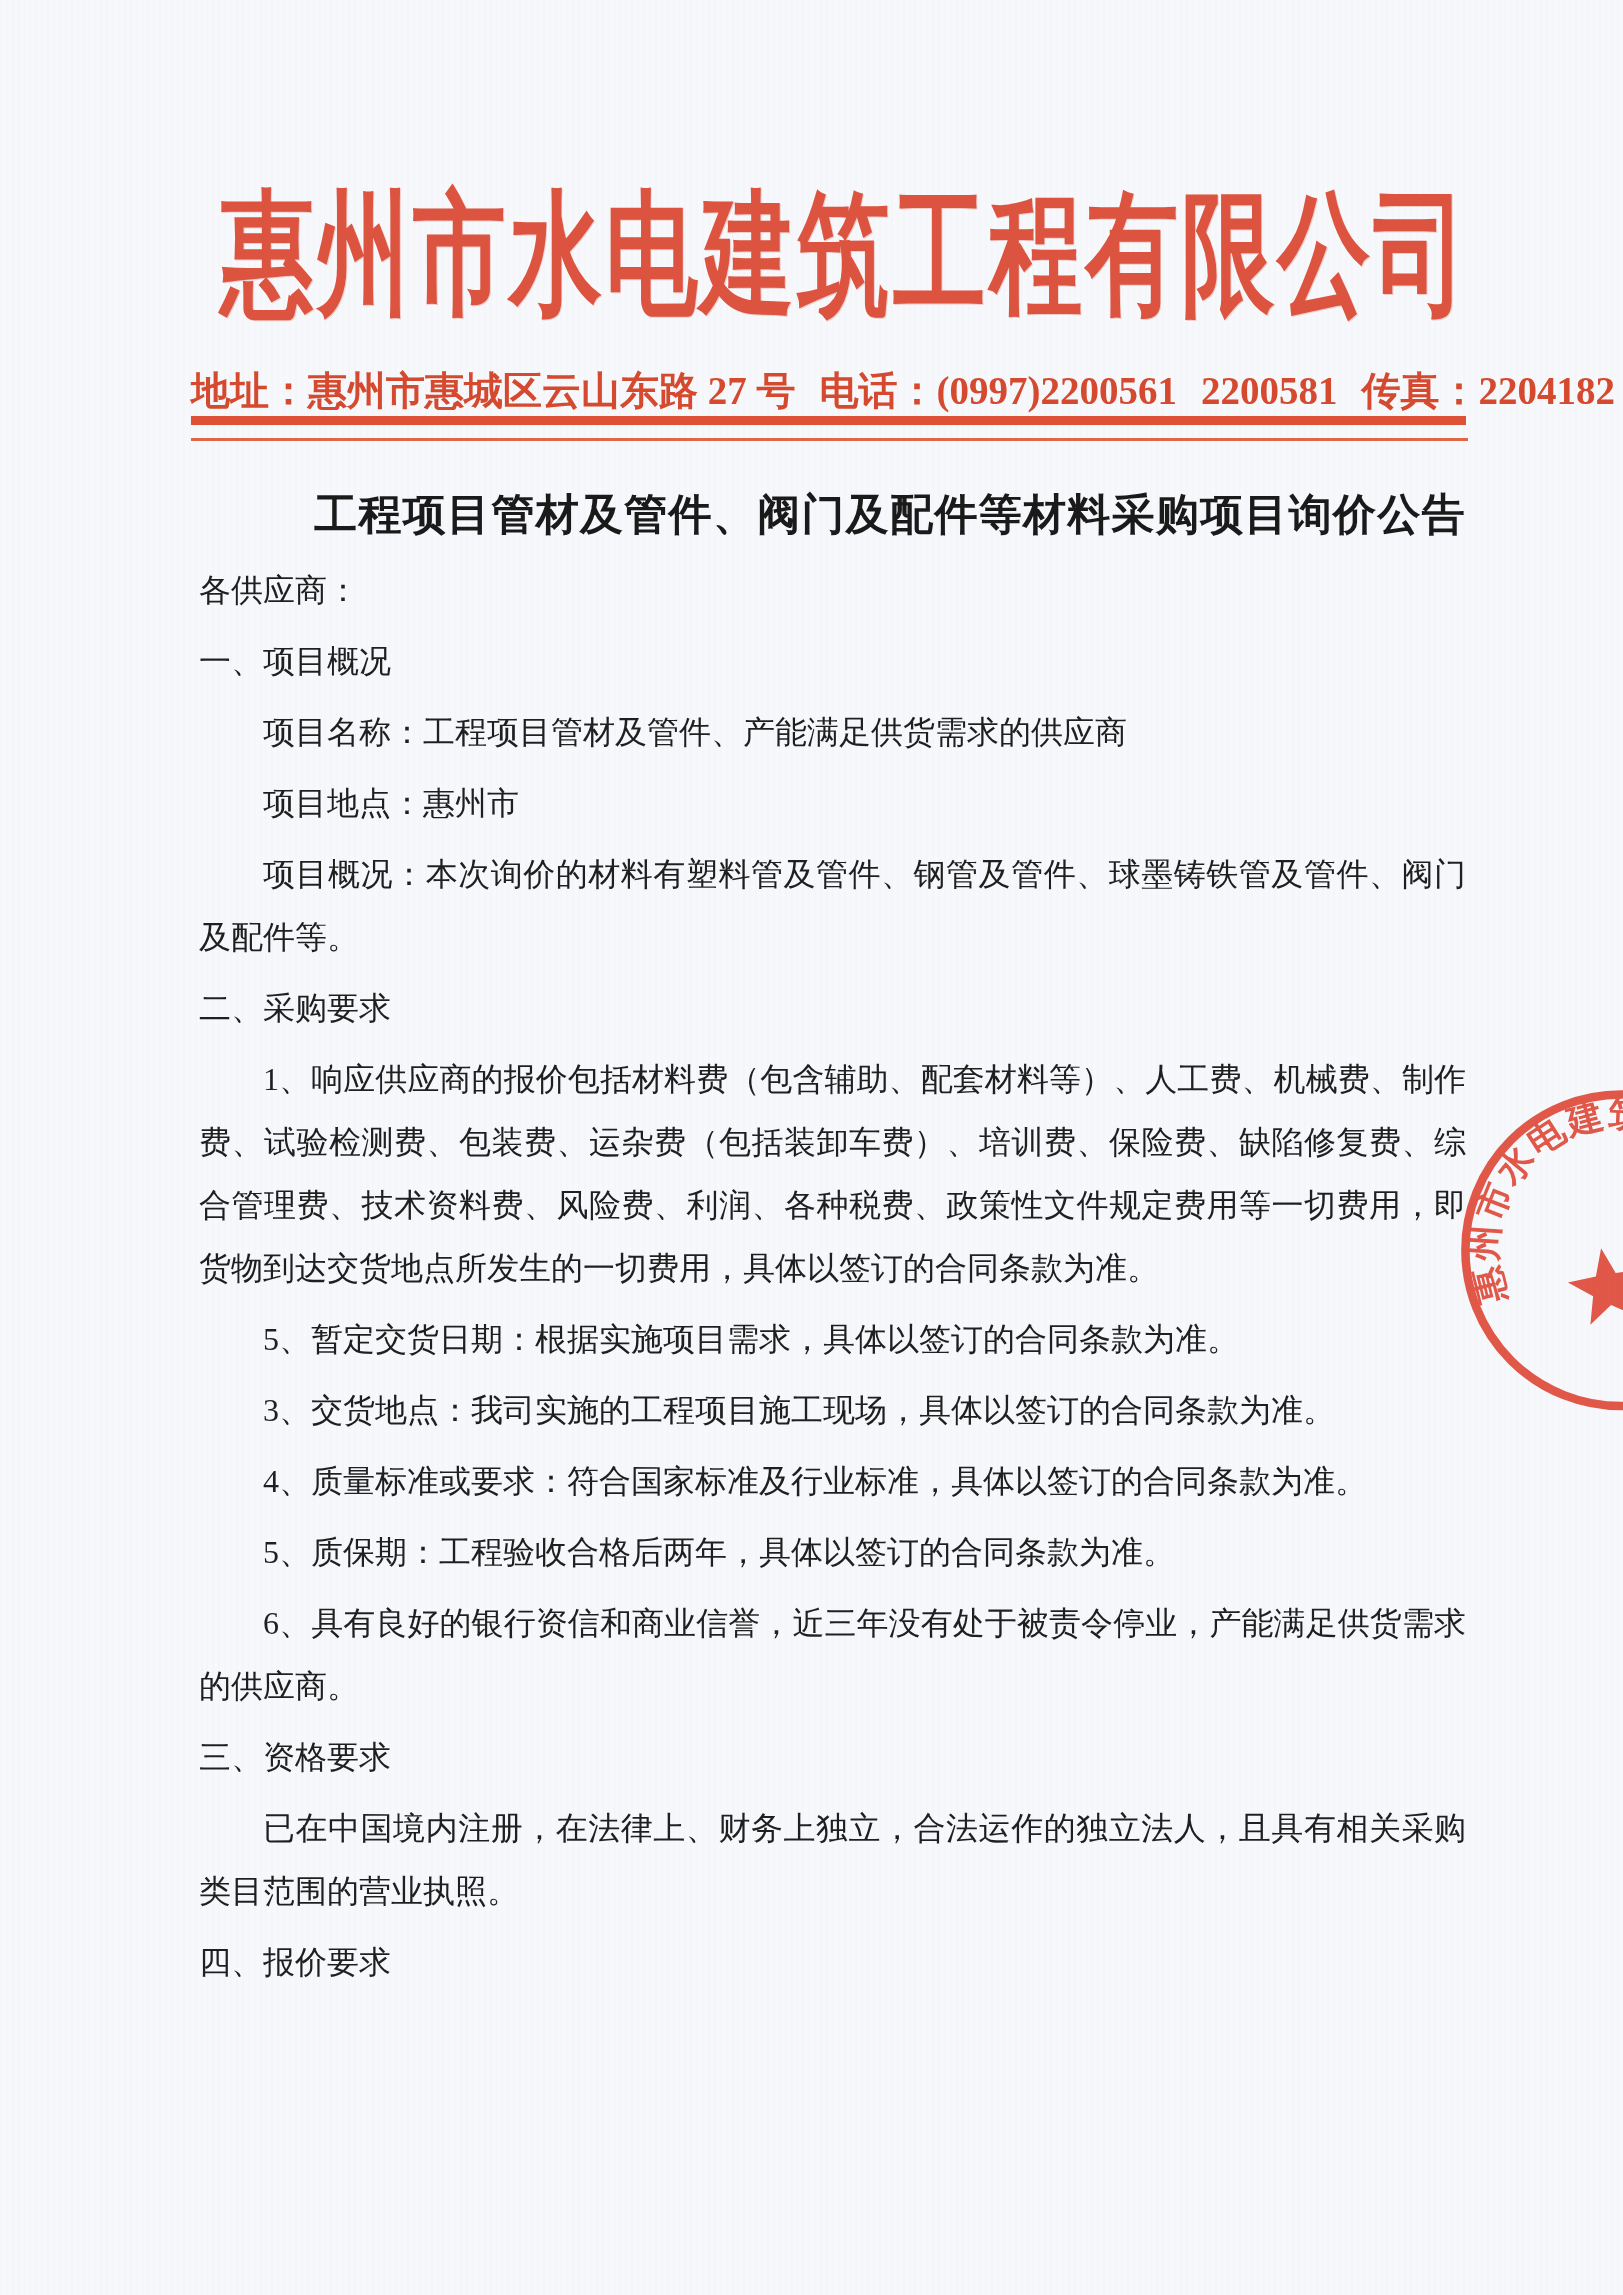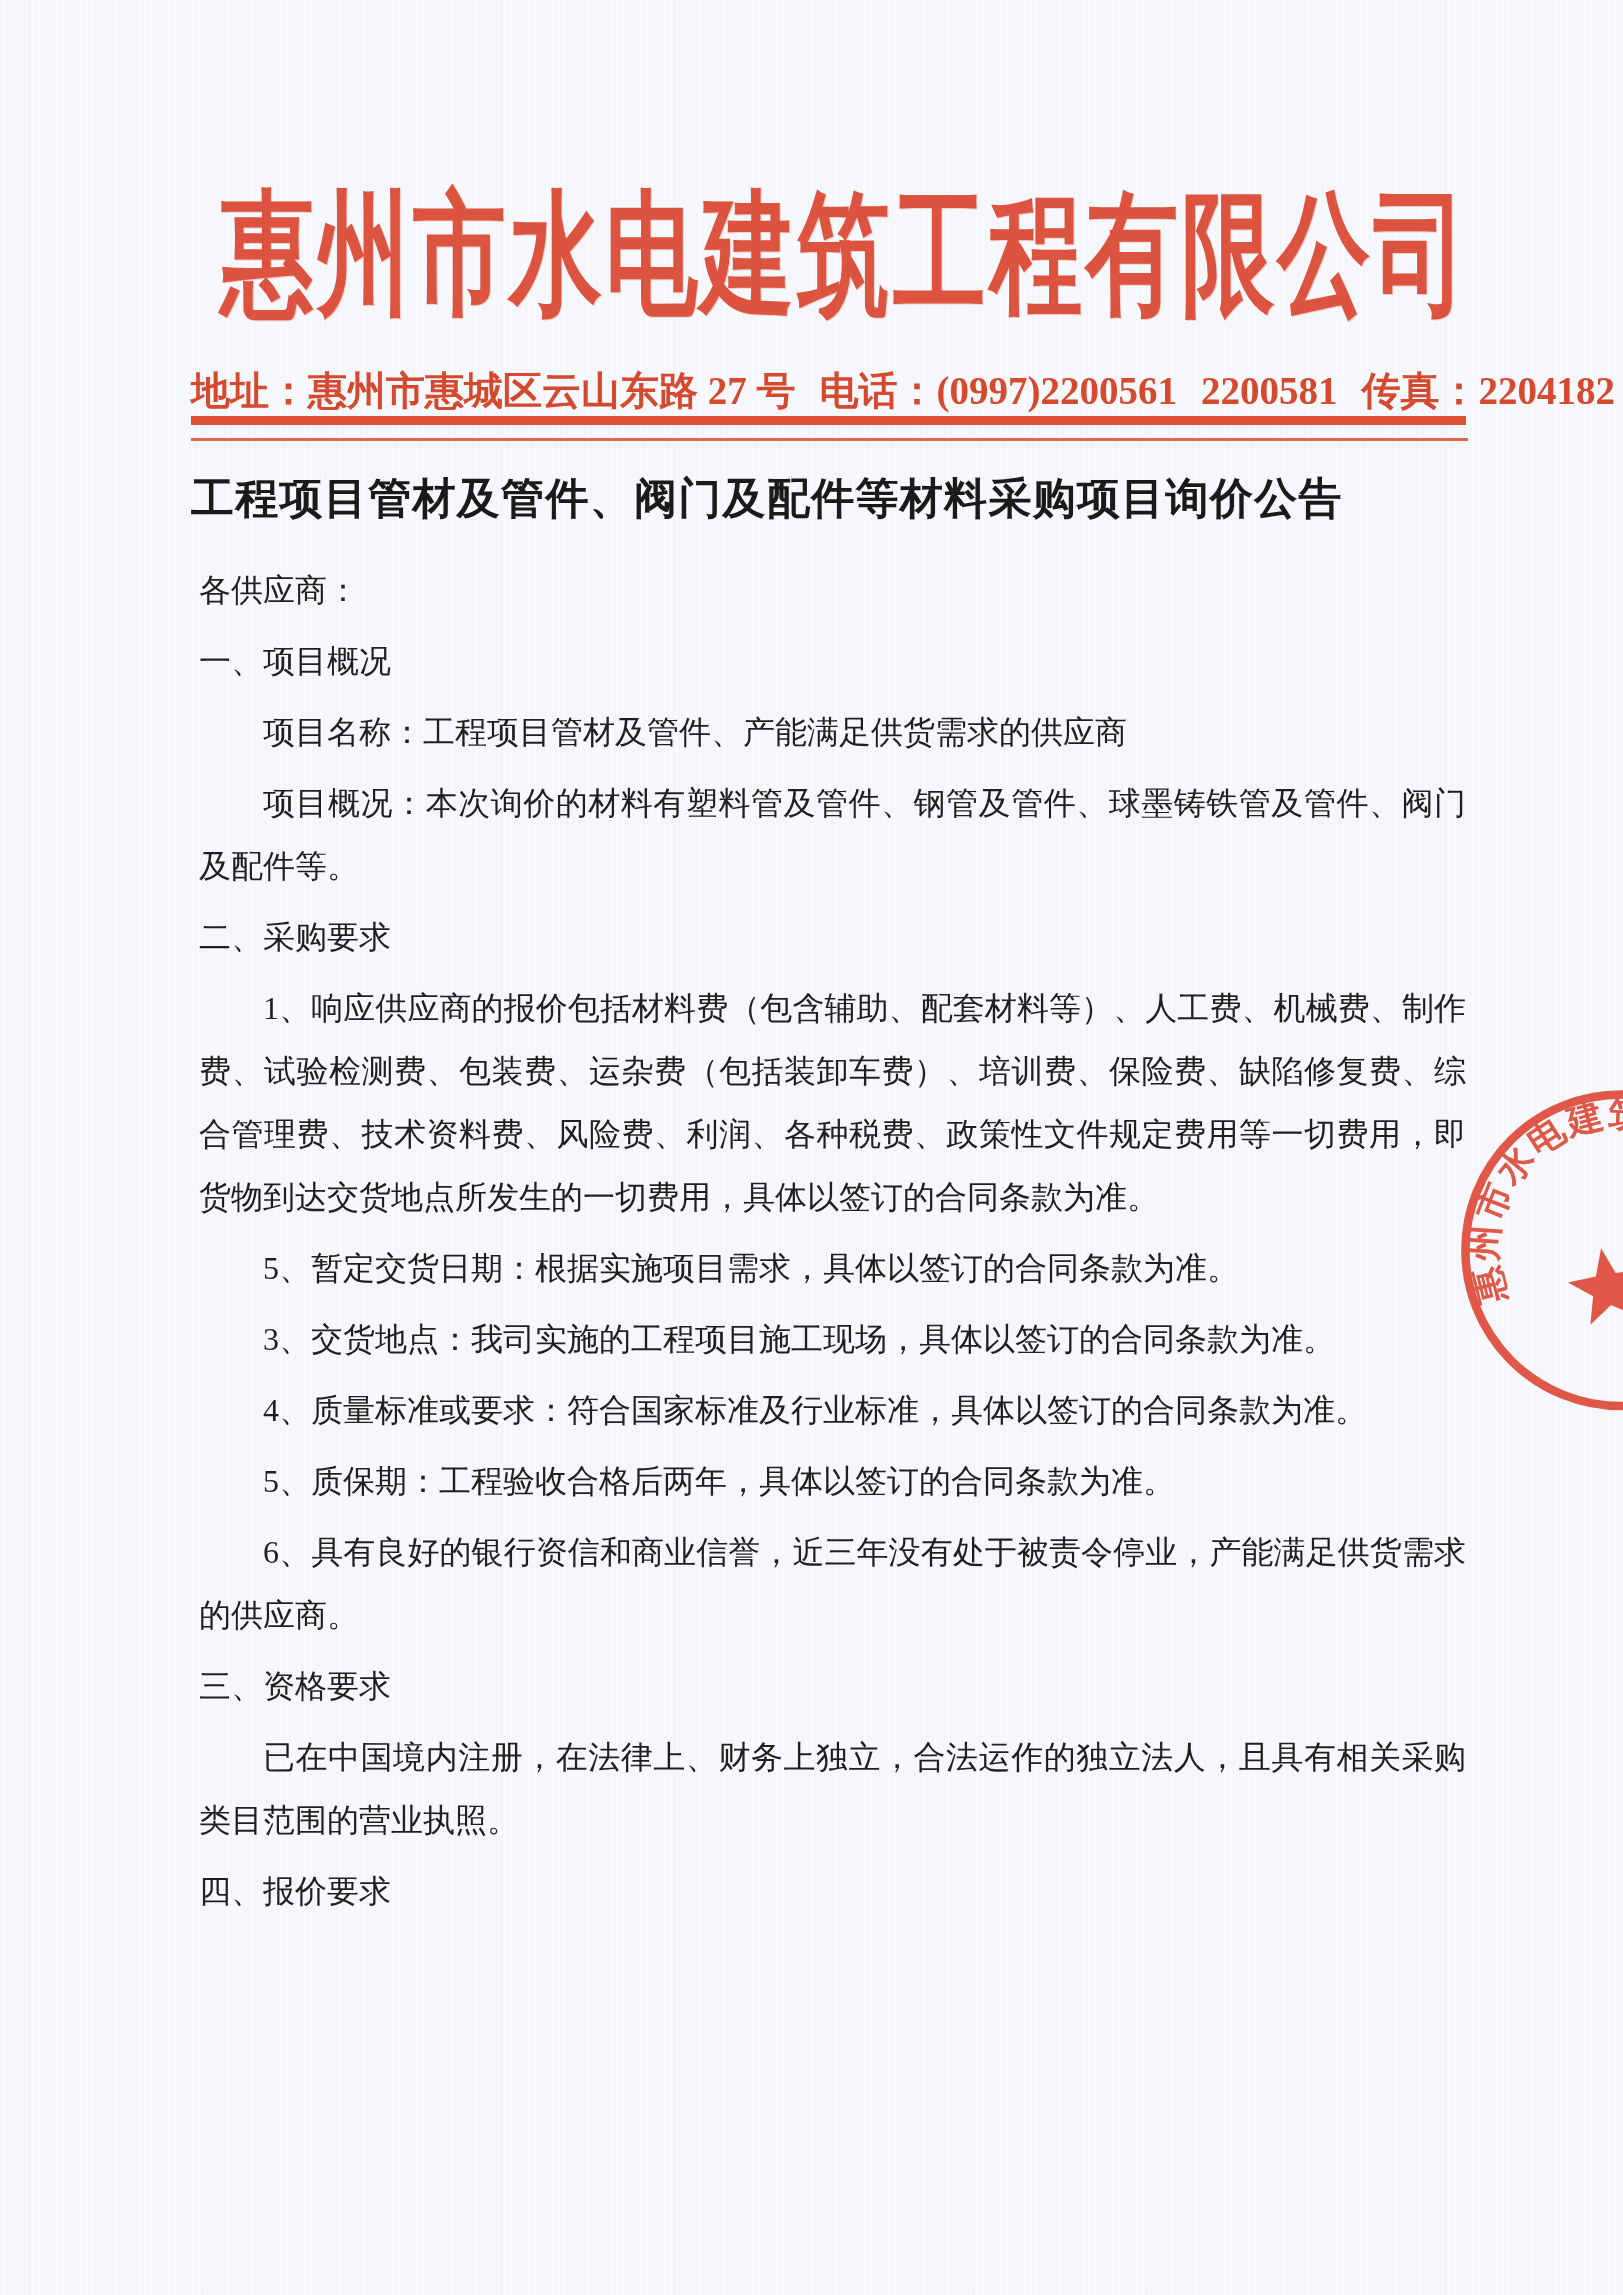--- a/index.html
+++ b/index.html
@@ -31,22 +31,22 @@
   .rule-thick{
     position:absolute;left:191px;top:416px;width:1275px;height:9.2px;
     background:#dd5136;
   }
   .rule-thin{
     position:absolute;left:191px;top:438px;width:1277px;height:3.3px;
     background:#df6647;
   }
   
   .doc-title{
-    position:absolute;left:191px;top:470px;width:1275px;
-    text-align:left;
+    position:absolute;left:191px;top:486px;width:1275px;
+    text-align:right;
     font-size:43px;font-weight:bold;letter-spacing:1.3px;
     color:#1a1a1a;
   }
   .body-text{
     position:absolute;left:191px;top:551px;width:1283px;
     font-size:32px;line-height:63px;color:#1f1f1f;
     text-align:justify;
   }
   .para{margin:8px;}
   .para.indent{text-indent:2em;}
@@ -78,20 +78,21 @@
 
   <div class="rule-thick"></div>
   <div class="rule-thin"></div>
 
   <div class="doc-title">工程项目管材及管件、阀门及配件等材料采购项目询价公告</div>
 
   <div class="body-text">
     <p class="para">各供应商：</p>
     <p class="para">一、项目概况</p>
     <p class="para indent">项目名称：工程项目管材及管件、产能满足供货需求的供应商</p>
+    <p class="para indent">项目地点：惠州市</p>
     <p class="para indent">项目概况：本次询价的材料有塑料管及管件、钢管及管件、球墨铸铁管及管件、阀门及配件等。</p>
     <p class="para">二、采购要求</p>
     <p class="para indent">1、响应供应商的报价包括材料费（包含辅助、配套材料等）、人工费、机械费、制作费、试验检测费、包装费、运杂费（包括装卸车费）、培训费、保险费、缺陷修复费、综合管理费、技术资料费、风险费、利润、各种税费、政策性文件规定费用等一切费用，即货物到达交货地点所发生的一切费用，具体以签订的合同条款为准。</p>
     <p class="para indent">5、暂定交货日期：根据实施项目需求，具体以签订的合同条款为准。</p>
     <p class="para indent">3、交货地点：我司实施的工程项目施工现场，具体以签订的合同条款为准。</p>
     <p class="para indent">4、质量标准或要求：符合国家标准及行业标准，具体以签订的合同条款为准。</p>
     <p class="para indent">5、质保期：工程验收合格后两年，具体以签订的合同条款为准。</p>
     <p class="para indent">6、具有良好的银行资信和商业信誉，近三年没有处于被责令停业，产能满足供货需求的供应商。</p>
     <p class="para">三、资格要求</p>
     <p class="para indent">已在中国境内注册，在法律上、财务上独立，合法运作的独立法人，且具有相关采购类目范围的营业执照。</p>

